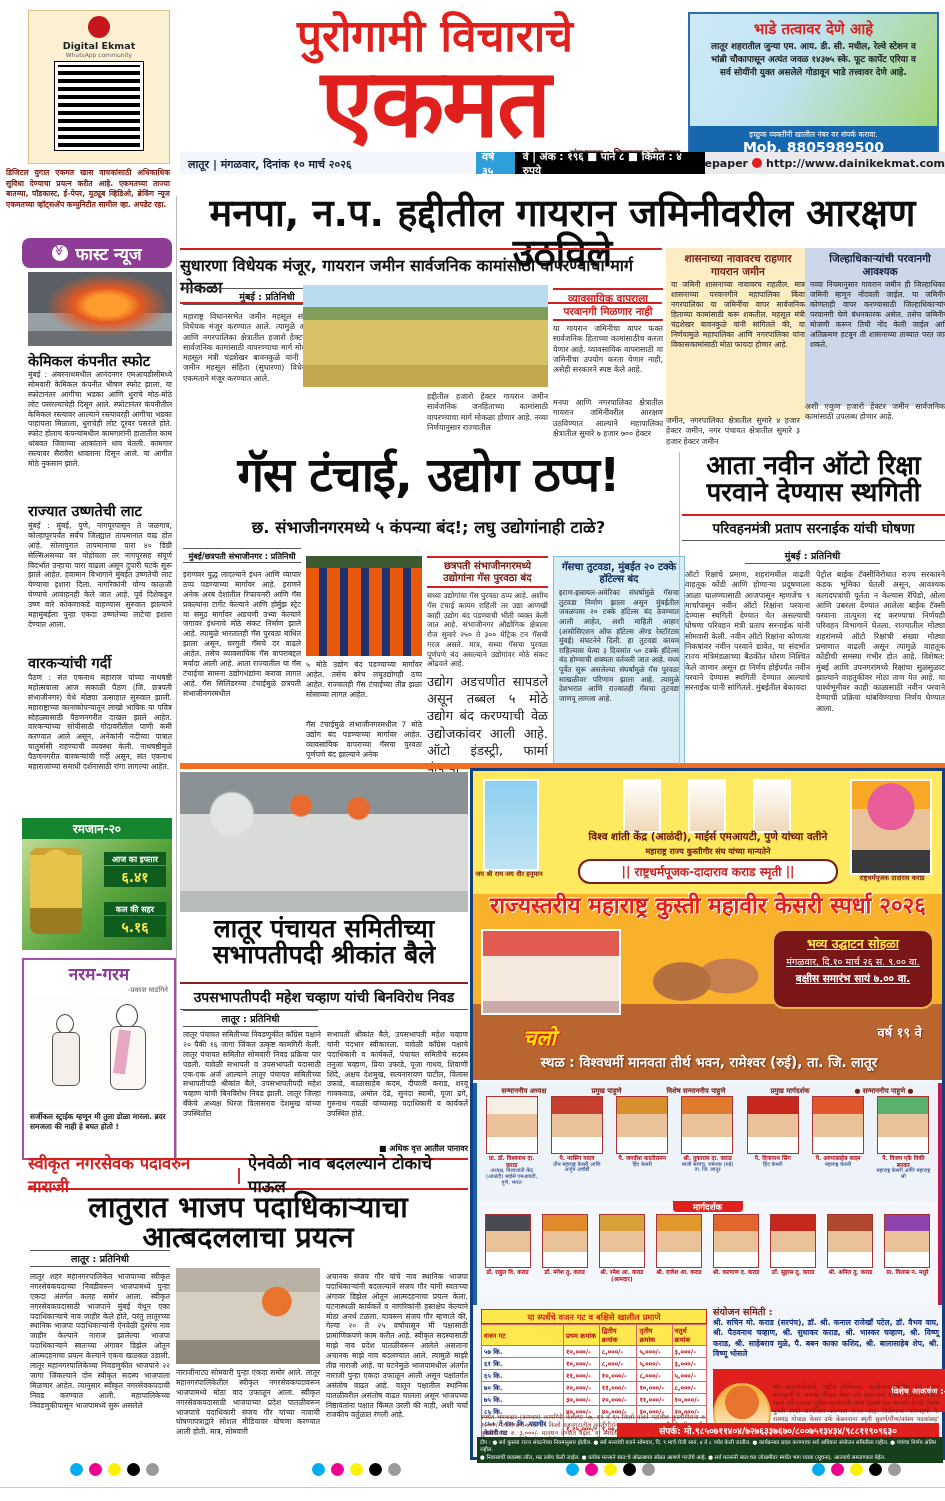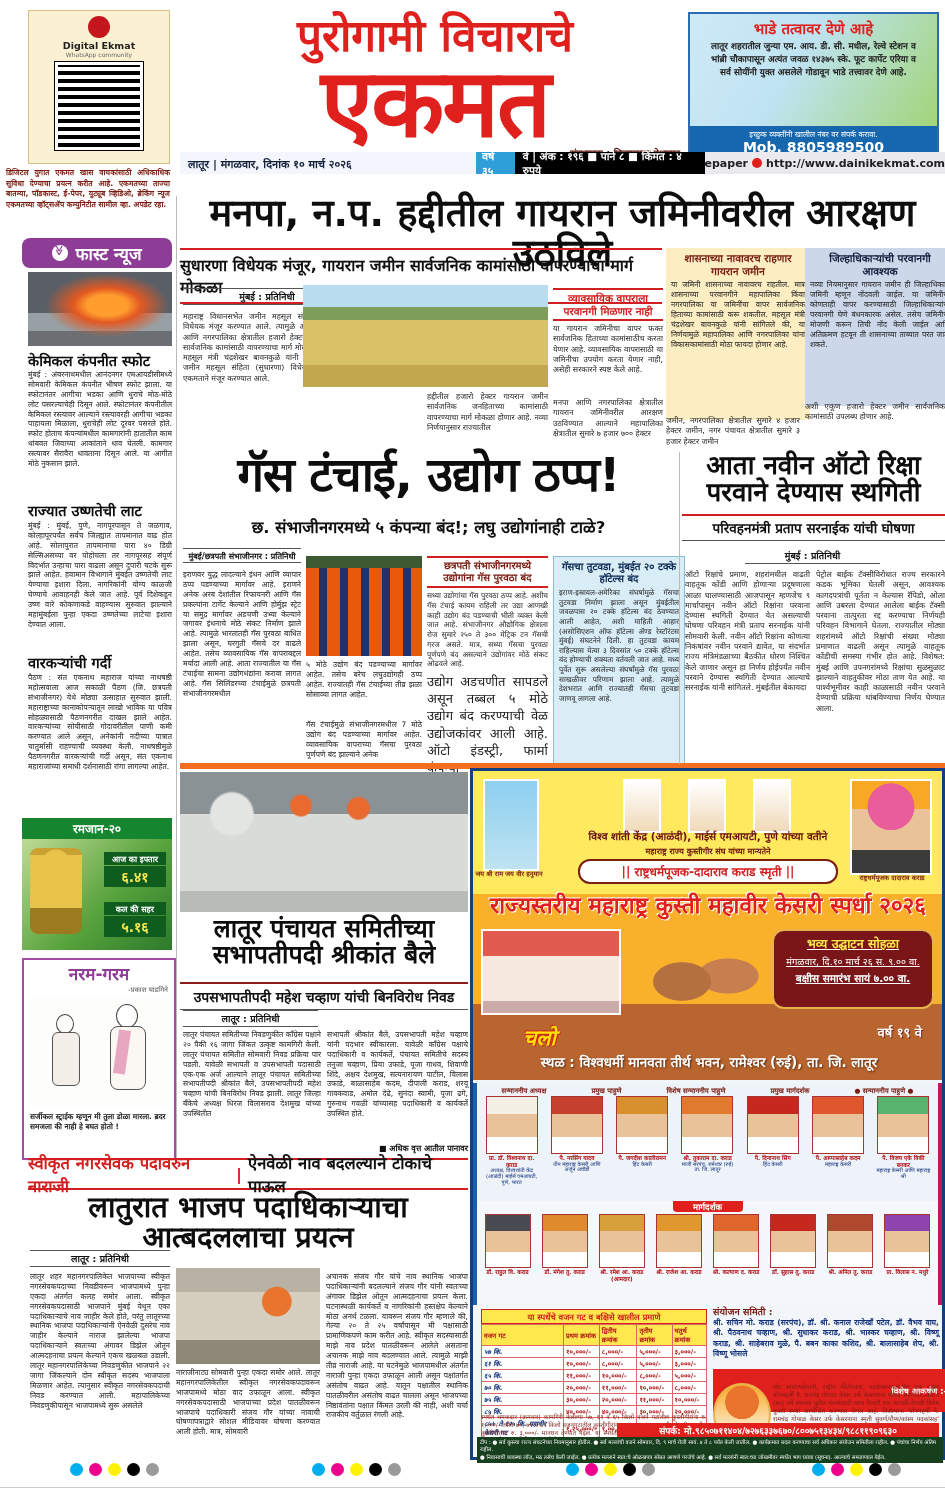--- a/index.html
+++ b/index.html
@@ -149,21 +149,21 @@
      border-left:4px solid #1a5fae;border-right:4px solid #c2185b;box-sizing:border-box;}
   .ka-marg-tab{width:70px;margin:0 auto;background:#e0201d;color:#fff;font-size:8.5px;font-weight:800;text-align:center;border-radius:0 0 4px 4px;}
   .pf2{width:44px;height:52px;}
   
   .ka-table-wrap{position:absolute;left:8px;top:538px;width:226px;}
   .ka-table-title{background:#ffe84d;border:1px solid #d21f1f;color:#d21f1f;font-size:8.3px;font-weight:800;text-align:center;padding:1px 0;}
   table.prize{border-collapse:collapse;width:100%;font-size:6.6px;}
   table.prize td,table.prize th{border:1px solid #d66;padding:1px 2px;text-align:left;}
   table.prize th{background:#ffe84d;color:#b01116;font-weight:800;}
   table.prize td{color:#b01116;font-weight:bold;background:#fff;}
-  table.prize td:first-child{color:#14327a;font-style:italic;}
+  table.prize td:first-child{color:#14327a;}
   .ka-terms{position:absolute;left:8px;top:642px;width:226px;font-size:6.2px;color:#7a1d12;text-align:justify;line-height:1.25;}
   .ka-sany{position:absolute;left:240px;top:534px;width:226px;}
   .ka-sany-t{font-size:9.5px;font-weight:800;color:#7a1d12;}
   .ka-sany-b{font-size:7.6px;font-weight:bold;color:#14327a;line-height:1.35;text-align:justify;}
   .ka-spl-bar{position:absolute;left:240px;top:598px;width:234px;background:#e0201d;color:#fff;font-size:8.3px;font-weight:800;text-align:right;padding:16px 0;}
   .ka-saint{position:absolute;left:240px;top:612px;width:54px;height:58px;border-radius:50%;border:2px solid #e8b34b;
      background:radial-gradient(circle at 50% 30%,#e8742e 0 34%,transparent 35%),linear-gradient(180deg,#f9a825,#fff);}
   .ka-saint-cap{position:absolute;left:228px;top:672px;width:80px;font-size:5.3px;font-weight:800;color:#7a1d12;text-align:center;line-height:1.15;}
   .ka-spl-txt{position:absolute;left:300px;top:612px;width:166px;font-size:6.2px;color:#7a1d12;text-align:justify;line-height:1.3;}
   .ka-contact{position:absolute;left:144px;top:652px;width:322px;background:#e0201d;color:#fff;font-size:9px;font-weight:800;text-align:center;padding:1px 0;}

